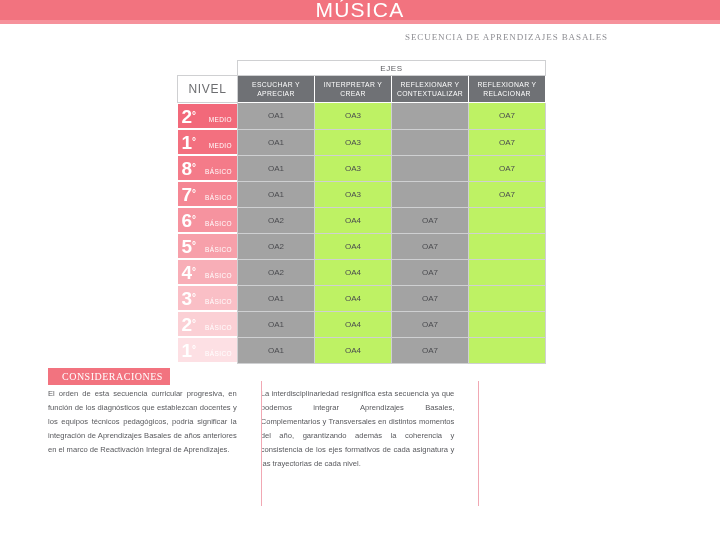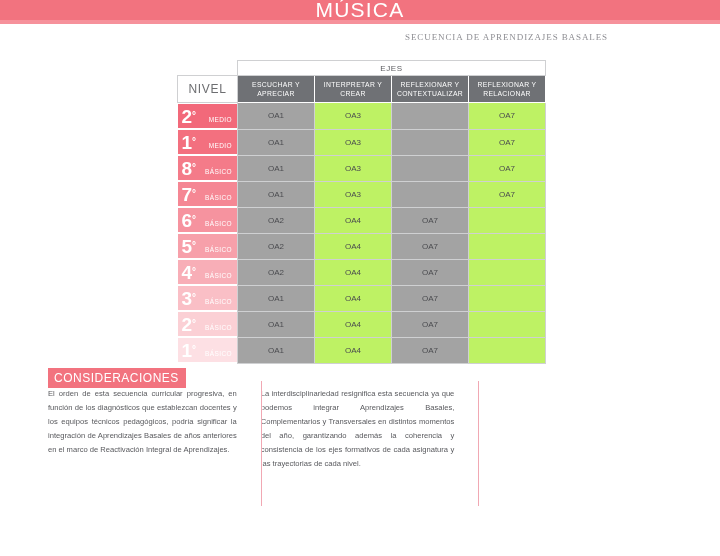--- a/index.html
+++ b/index.html
@@ -146,23 +146,24 @@
   .cons-zone {
     position: relative;
     width: 720px;
     padding: 0 0 0 0;
   }
   .cons-badge {
     position: absolute;
     left: 48px; top: 0px;
     background: #f2737f;
     color: #ffffff;
-    font-size: 12px;
+    font-size: 10px;
     letter-spacing: 0.5px;
-    padding: 3px 7px 3px 6px;
+    padding: 3px 7px 3px 14px;
+    font-family: Liberation Serif, serif;
   }
   .cols {
     position: absolute;
     left: 48px; top: 19px;
     width: 640px;
     display: flex;
     gap: 12px;
   }
   .col {
     position: relative;

